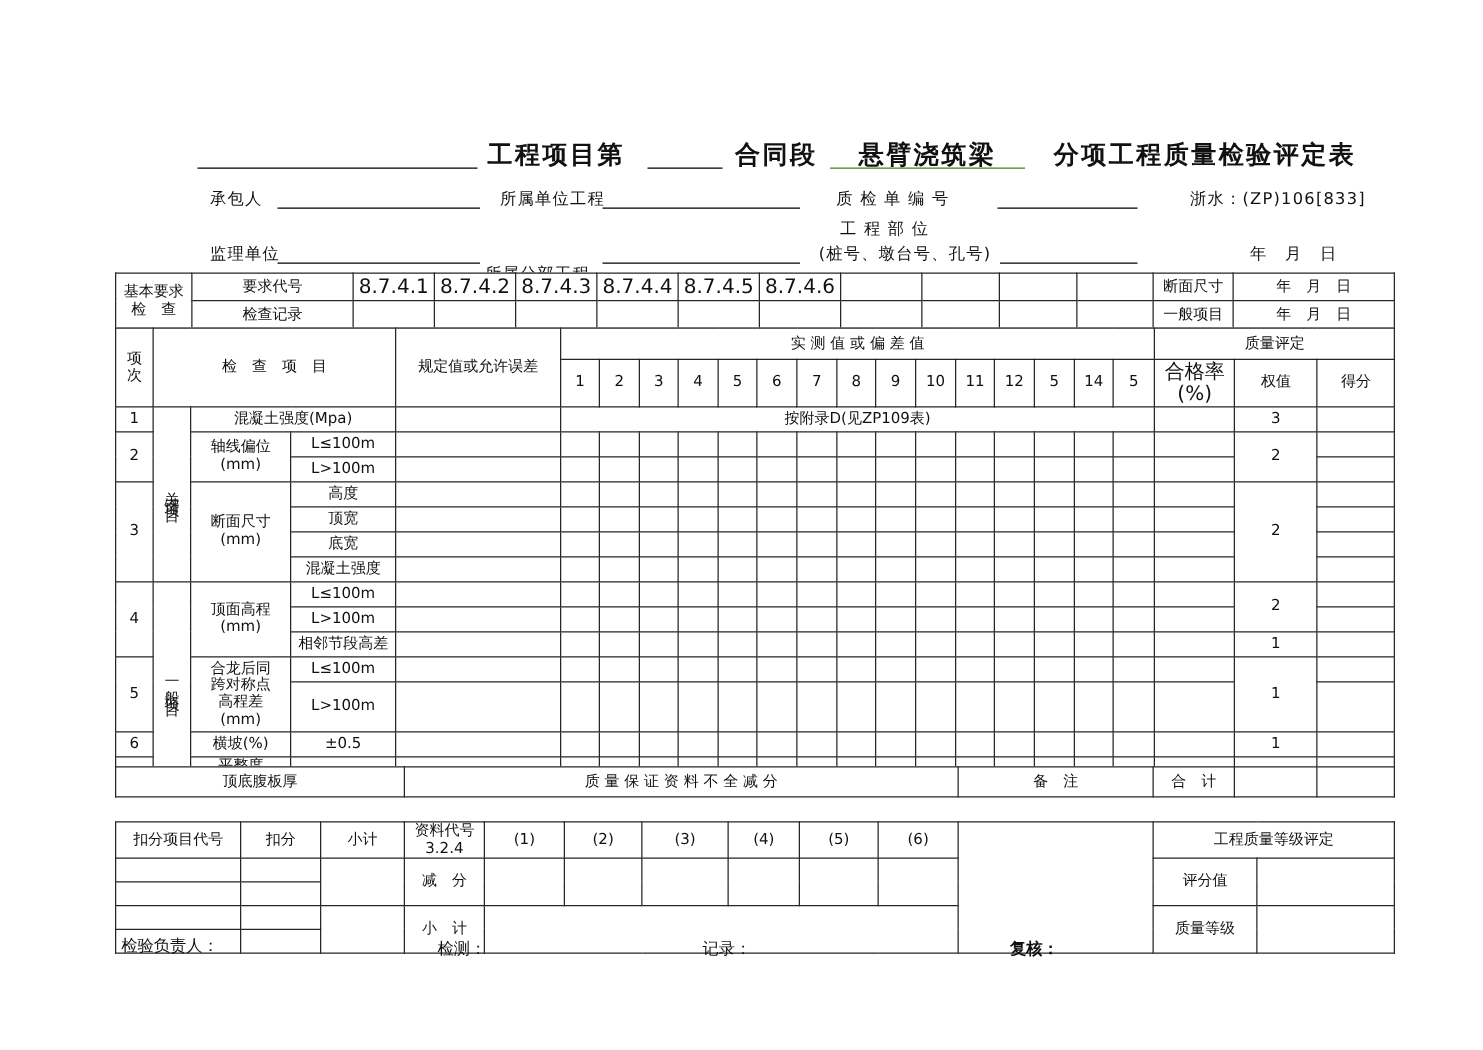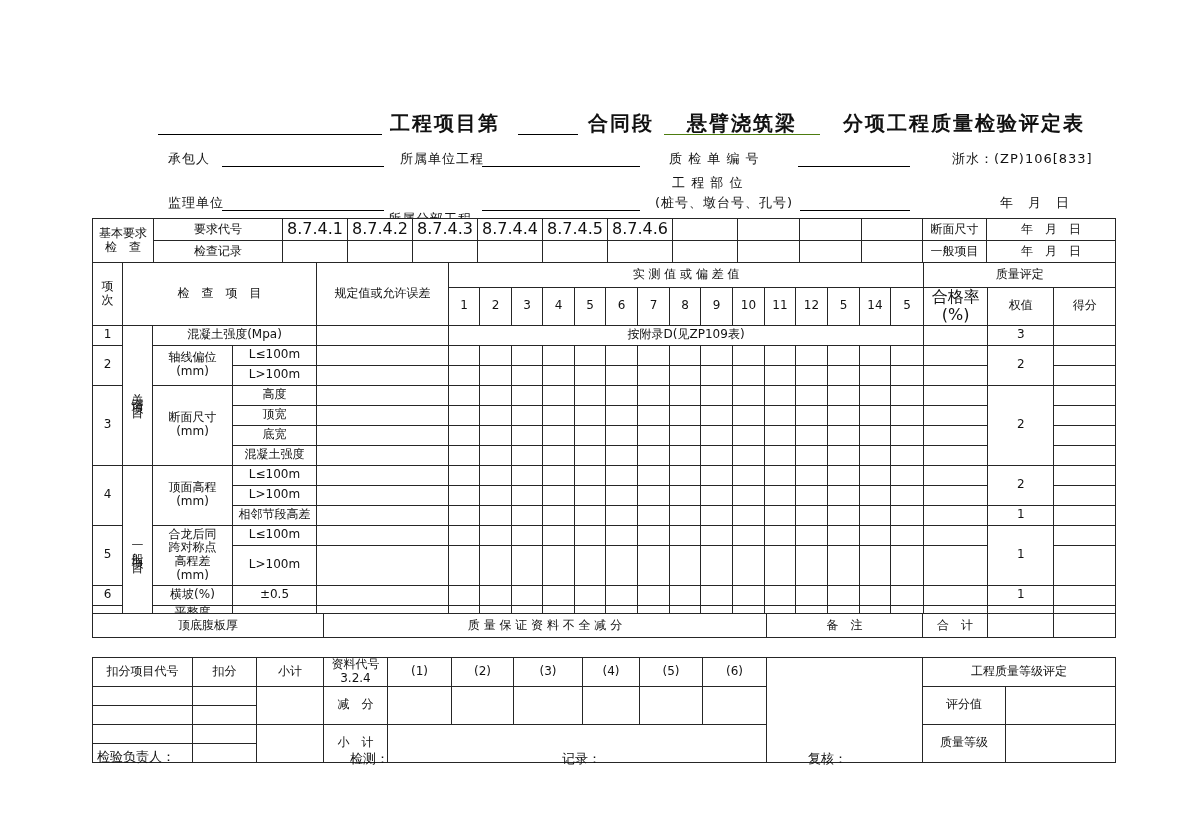--- a/index.html
+++ b/index.html
@@ -564,15 +564,15 @@
     <tr style="height:19px;">
       <td></td>
       <td></td>
     </tr>
   </tbody>
     </table>
 
   <span class="abs sig" style="left:97px;top:748px;">检验负责人：</span>
   <span class="abs sig" style="left:350px;top:750px;">检测：</span>
   <span class="abs sig" style="left:562px;top:750px;">记录：</span>
-  <span class="abs sig" style="left:808px;top:750px;">复核：</span>
+  <span class="abs sig" style="left:808px;top:750px;font-weight:bold;">复核：</span>
 
 </div>
 
 </body></html>

